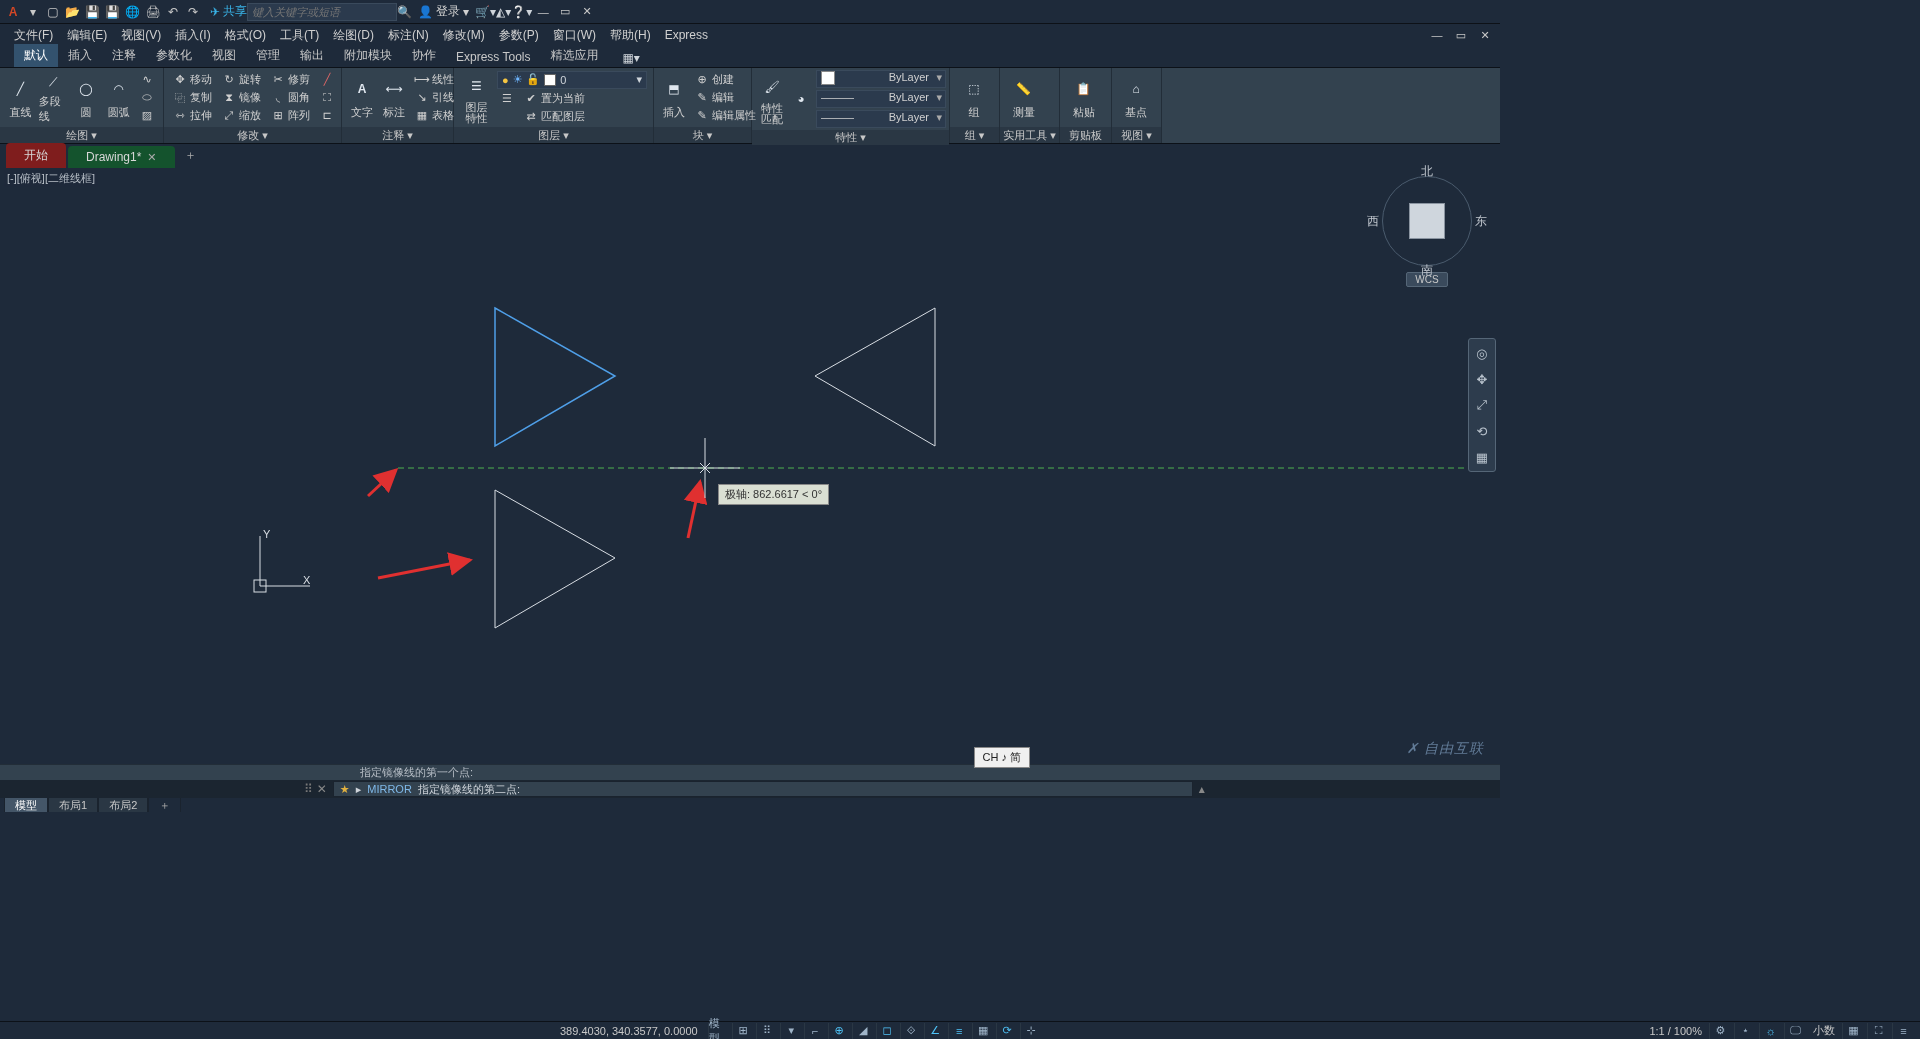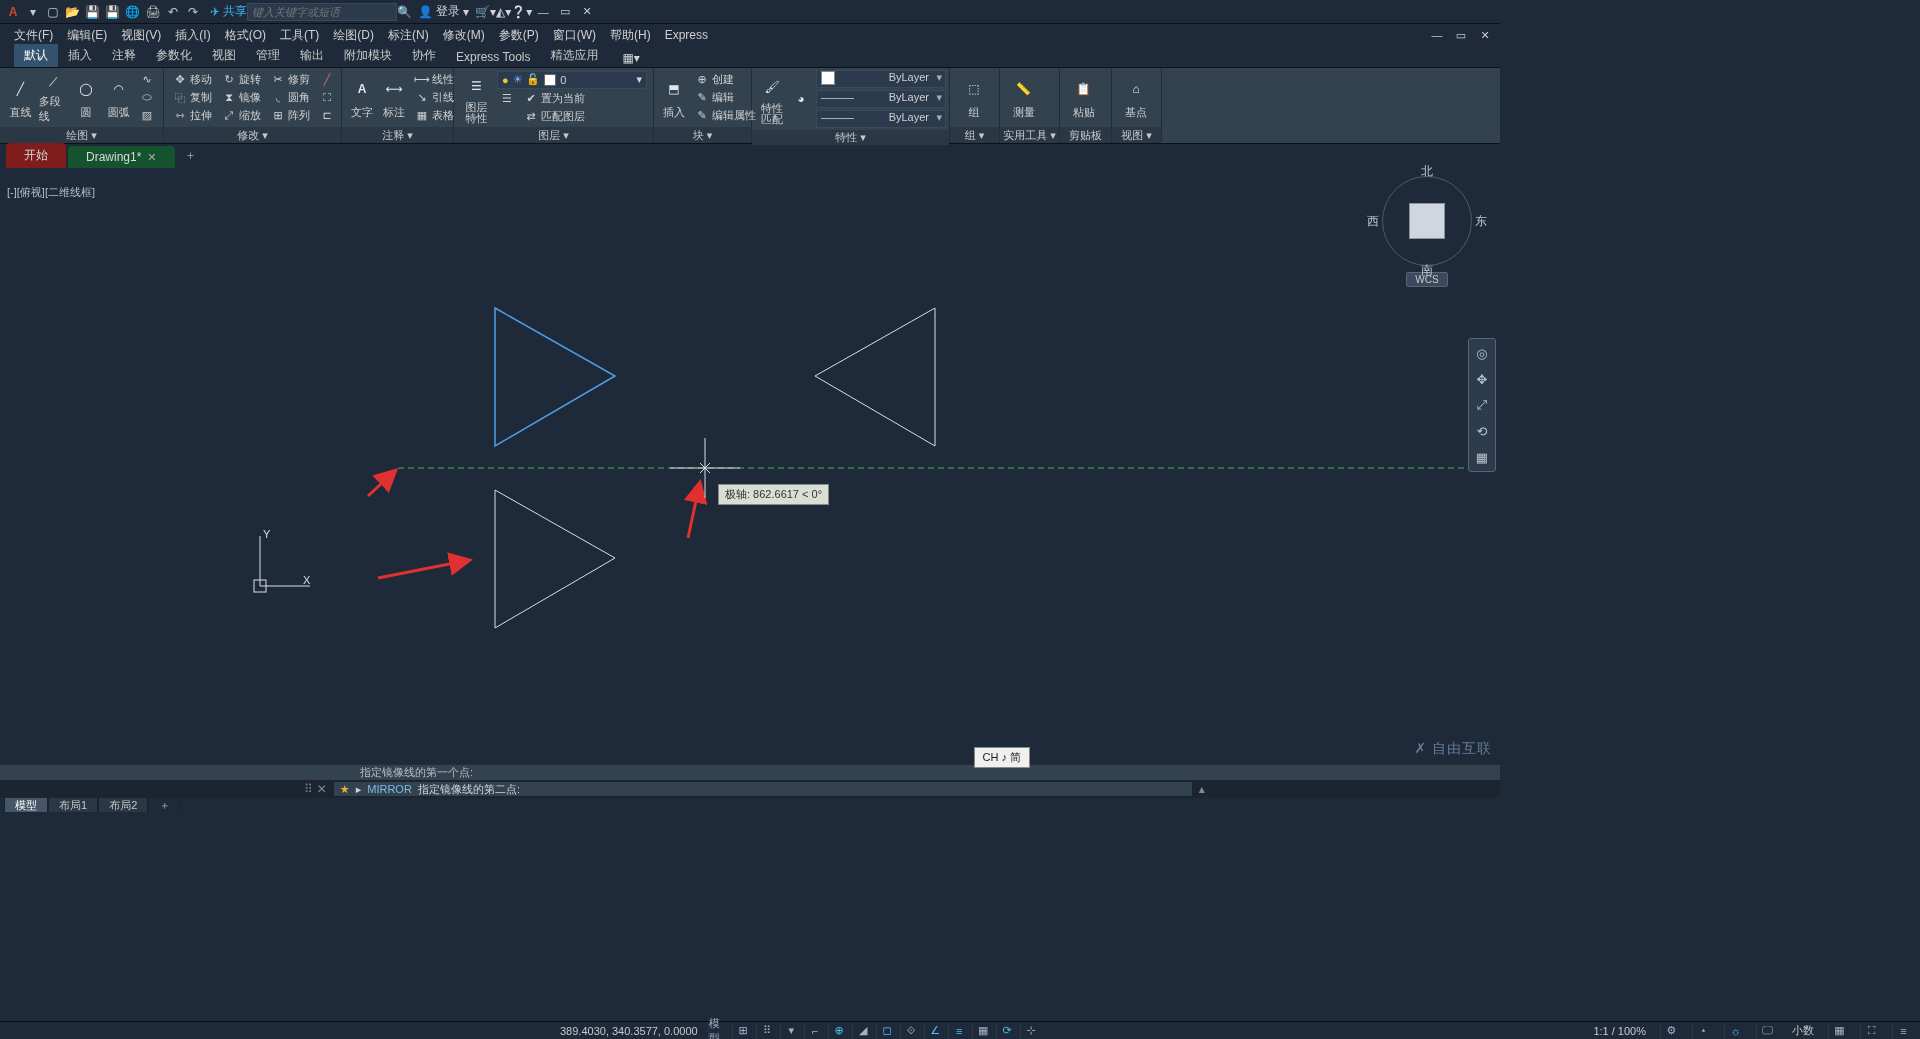--- a/index.html
+++ b/index.html
@@ -47,36 +47,36 @@
 
 
 .doctabs { height:24px; background:#1e2a3a; display:flex; align-items:flex-end; padding-left:6px; }
 .dtab { padding:4px 18px; background:#7f1d1d; color:#d8d8d8; font-size:12px; border-top-left-radius:4px; border-top-right-radius:4px; margin-right:2px; display:flex; align-items:center; gap:6px; }
 .dtab.active { background:#14532d; }
 .dtab .x { color:#aaa; font-size:11px; }
 .dtab.plus { background:transparent; color:#aaa; padding:4px 8px; }
 
 
 .canvas-wrap { position:relative; height:calc(812px - 24px - 22px - 22px - 76px - 24px - 16px - 14px - 18px); background:#1e2a3a; }
-.viewport-label { position:absolute; left:4px; top:16px; font-size:11px; color:#b8bfc7; background:rgba(30,42,58,.6); padding:1px 3px; }
+.viewport-label { position:absolute; left:4px; top:2px; font-size:11px; color:#b8bfc7; background:rgba(30,42,58,.6); padding:1px 3px; }
 .canvas-svg { position:absolute; inset:0; width:100%; height:100%; }
 .tooltip { position:absolute; background:#dadfd3; color:#333; border:1px solid #888; font-size:11px; padding:2px 6px; }
 
 
 .viewcube { position:absolute; right:18px; top:8px; width:110px; height:130px; display:flex; flex-direction:column; align-items:center; color:#c8c8c8; }
 .viewcube .ring { width:90px; height:90px; border:1px solid #4a5b6d; border-radius:50%; position:relative; display:flex; align-items:center; justify-content:center; }
 .viewcube .face { width:36px; height:36px; background:#cfd6dd; border:1px solid #8a94a0; }
 .viewcube .dir { position:absolute; font-size:12px; color:#c0c6ce; }
 .viewcube .wcs { margin-top:6px; background:#3a4a5c; border:1px solid #556677; padding:1px 8px; font-size:10px; border-radius:2px; }
 
 .navbar { position:absolute; right:4px; top:170px; width:28px; background:rgba(58,74,92,.55); border:1px solid #556677; border-radius:3px; display:flex; flex-direction:column; align-items:center; padding:4px 0; gap:6px; }
 .navbar .nbico { width:20px; height:20px; color:#b8c2cc; display:flex; align-items:center; justify-content:center; font-size:13px; }
 
 
-.watermark { position:absolute; right:8px; bottom:6px; font-size:14px; color:#6e8aa8; opacity:.85; letter-spacing:1px;margin-top:22px; }
+.watermark { position:absolute; right:16px; bottom:6px; font-size:14px; color:#6e8aa8; font-style:italic; opacity:.85; letter-spacing:1px;margin-top:22px; }
 
 
 .cmd-above { height:16px; background:#33424f; border-top:1px solid #222d38; font-size:11px; color:#b8bfc7; padding-left:360px; display:flex; align-items:center; position:relative; }
 .cmdline { height:18px; background:#1b2530; display:flex; align-items:center; padding:0 4px; gap:6px; position:relative; }
 .cmd-handle { color:#777; letter-spacing:-2px; margin-left:300px; }
 .cmd-box { flex:0 0 860px; height:16px; background:#33424f; border:1px solid #1a232e; display:flex; align-items:center; padding:0 6px; gap:6px; font-size:11px; }
 .cmd-box .star { color:#e0b040; }
 .cmd-box .cmdname { color:#7fb8e8; }
 .ime-box { position:absolute; right:470px; top:-18px; background:#f0f0f0; color:#222; border:1px solid #888; padding:2px 8px; font-size:11px; display:flex; align-items:center; gap:4px; }
 
@@ -84,21 +84,21 @@
 .layout-tabs { height:14px; background:#1e2a3a; display:flex; align-items:center; padding-left:4px; gap:0; font-size:11px; }
 .layout-tabs .lt { padding:0 10px; background:#2a3744; border:1px solid #1a232e; border-bottom:none; color:#c8c8c8;}
 .layout-tabs .lt.active { background:#445668; color:#fff; }
 .layout-tabs .lt.plus { background:transparent; color:#aaa; }
 
 .statusbar { position:absolute; left:0; right:0; bottom:0; height:18px; background:#1e2a3a; border-top:1px solid #0c1118; display:flex; align-items:center; font-size:11px; color:#c8c8c8; }
 .statusbar .coords { margin-left:560px; }
 .statusbar .sbtns { margin-left:10px; display:flex; align-items:center; gap:2px; }
 .statusbar .sbtn { width:22px; height:16px; display:flex; align-items:center; justify-content:center; color:#9fb4c8; font-size:11px; border-left:1px solid #2a3744; }
 .statusbar .sbtn.on { color:#4fc3f7; }
-.statusbar .right { margin-left:auto; display:flex; align-items:center; gap:10px; padding-right:6px; }
+.statusbar .right { margin-left:auto; display:flex; align-items:center; gap:3px; padding-right:6px; }
 .seg { padding:0 4px; }
 </style>
 </head>
 <body>
 
 <div class="titlebar">
   <div class="tb-left">
     <span class="ico red">A</span>
     <span class="ico">▾</span>
     <span class="ico">▢</span>

